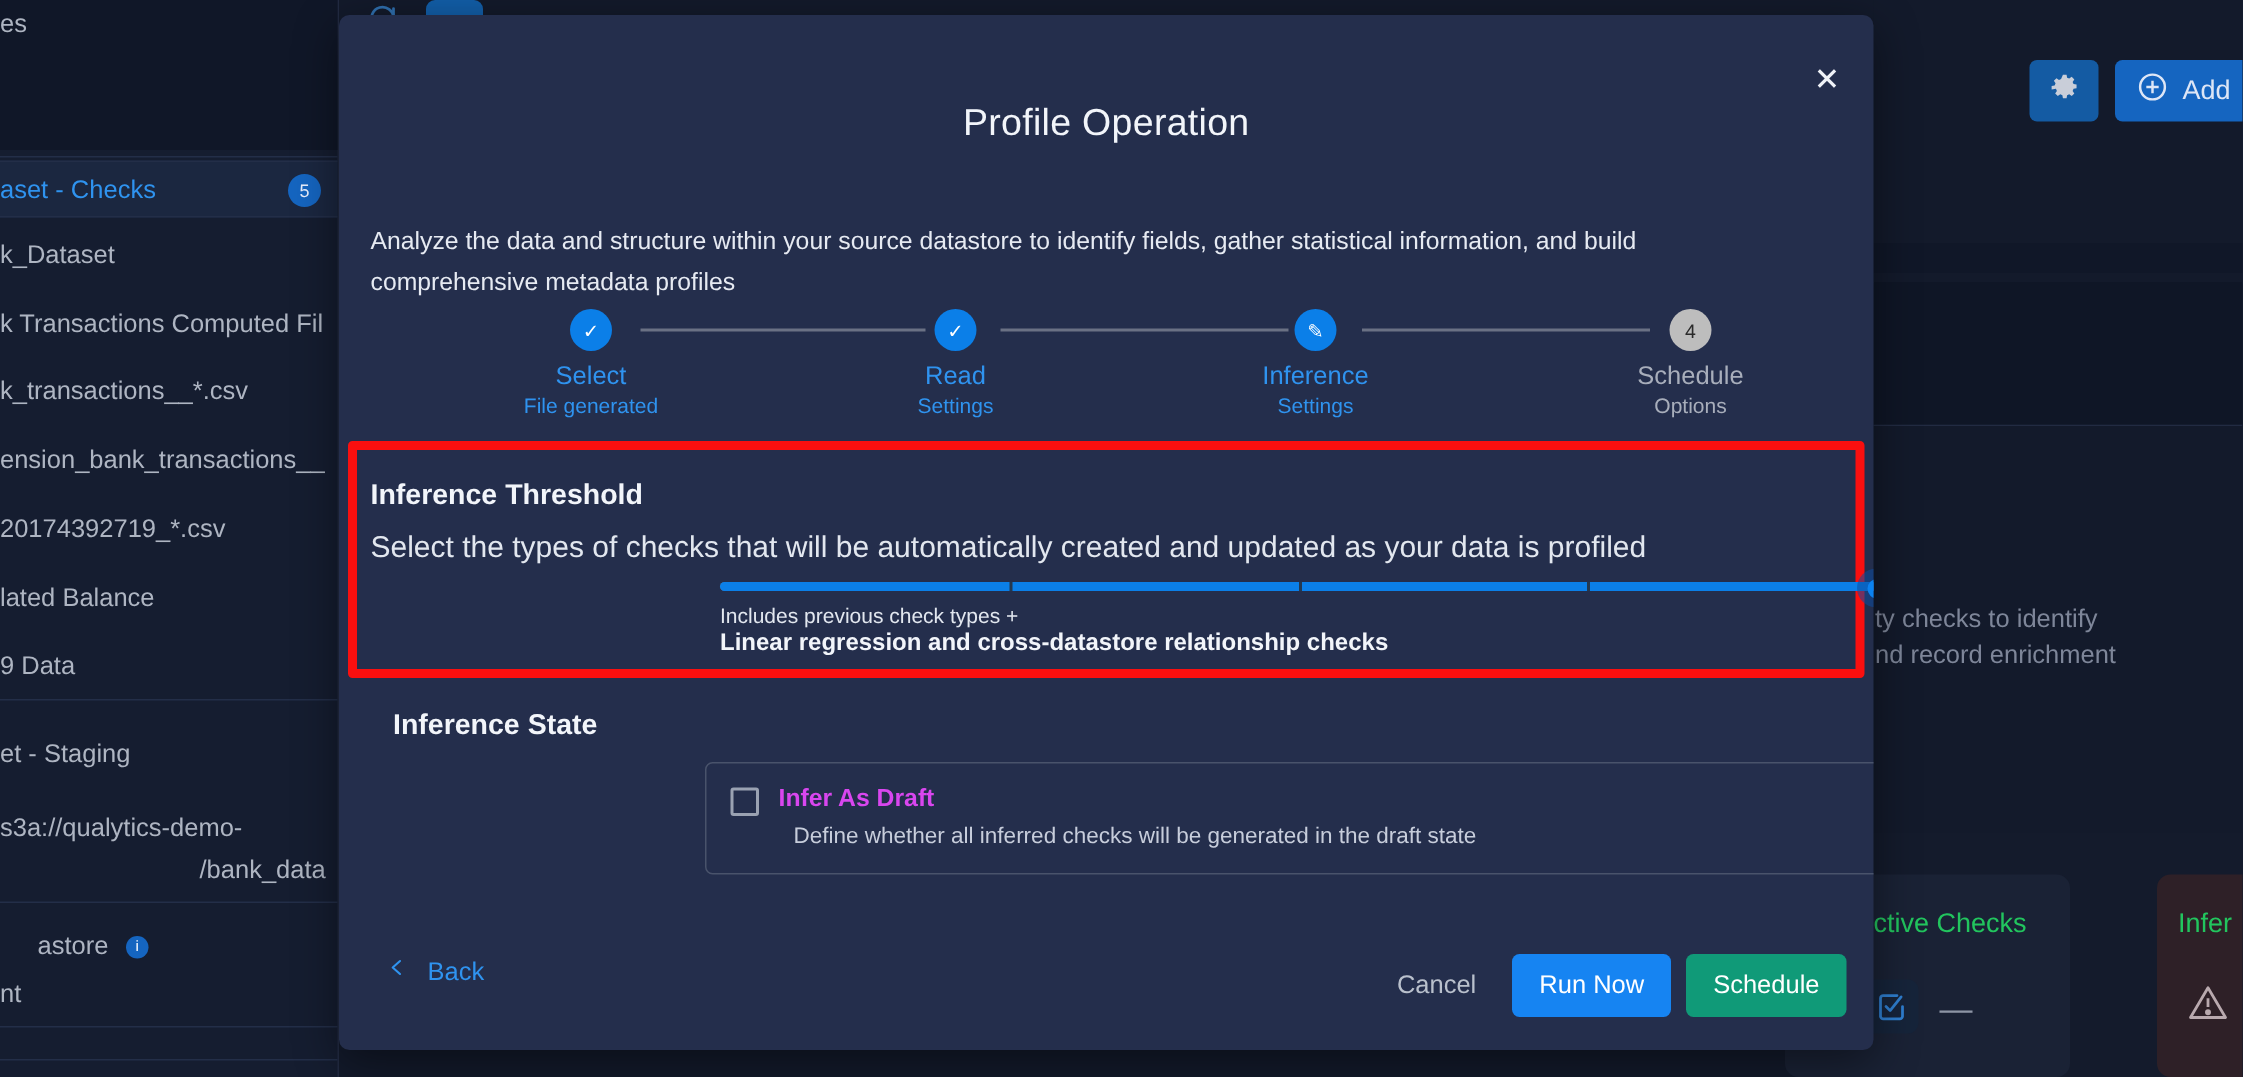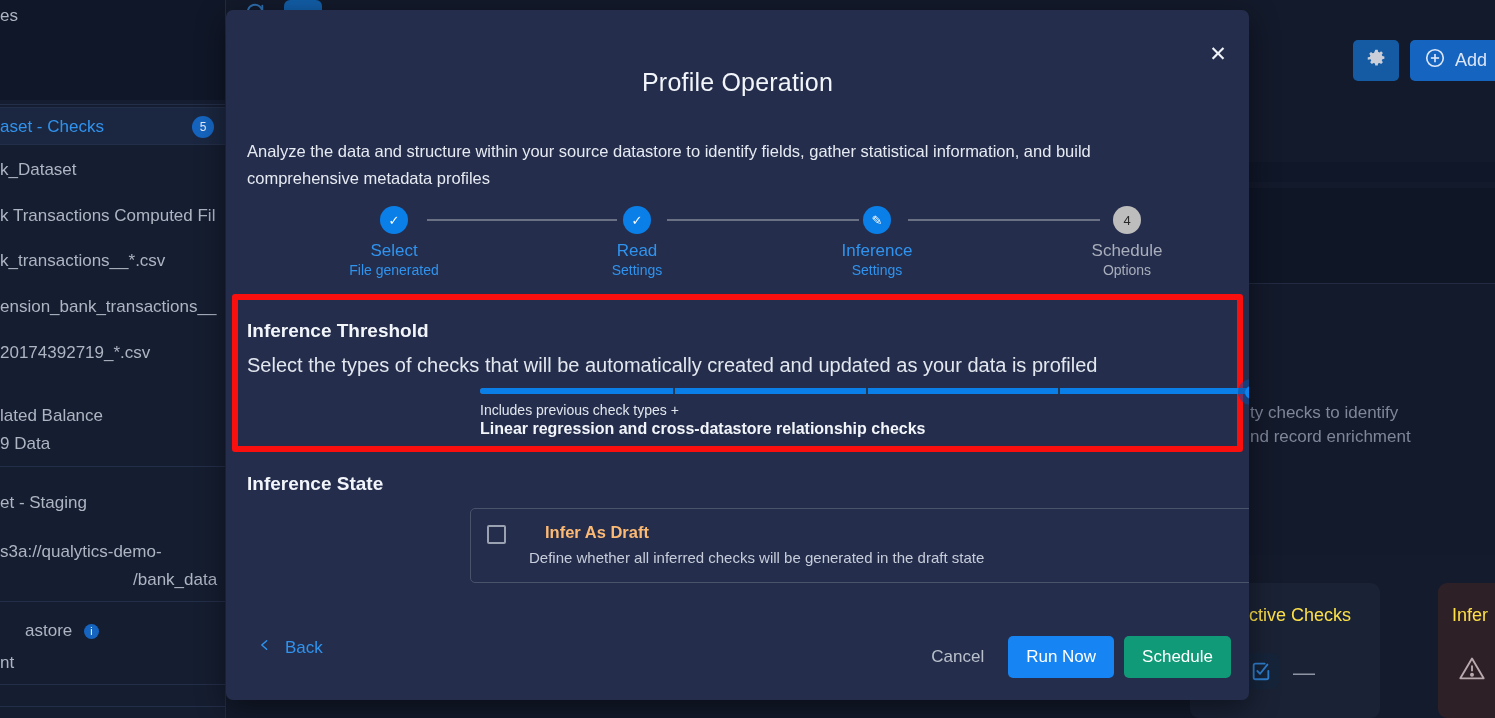--- a/index.html
+++ b/index.html
@@ -67,21 +67,21 @@
     position: absolute; height: 1px; background: #222b42;
   }
   .bg-band {
     position: absolute; background: #101728;
   }
   .bg-card {
     position: absolute; border-radius: 9px;
   }
   .bg-card.a { background: #1a2235; }
   .bg-card.b { background: #2e2027; }
-  .bg-card-title { position: absolute; color: #fde047; font-size: 18px; white-space: nowrap;}
+  .bg-card-title { position: absolute; color: #22c55e; font-size: 18px; white-space: nowrap;}
   .bg-chip {
     position: absolute; width: 36px; height: 36px; border-radius: 7px;
     background: #16243a; display:flex; align-items:center; justify-content:center;
   }
   .bg-dash { position: absolute; color: #8d95a5; font-size: 22px; }
 
   .topicons { position: absolute; left: 236px; top: 0; width: 110px; height: 26px; }
   .icon-refresh { position: absolute; left: 8px; top: 2px; }
   .btn-back-sq {
     position: absolute; left: 48px; top: 0px;
@@ -104,21 +104,21 @@
     display: flex; align-items: center; justify-content: center;
     color: #f0f3f8; font-size: 21px; line-height: 1; font-weight: 400;
     cursor: pointer;
   }
   .modal-title {
     position: absolute; top: 58px; left: 0; width: 100%;
     text-align: center; color: #f2f5fa;
     font-size: 25px; font-weight: 400; letter-spacing: .2px;
   }
   .modal-desc {
-    position: absolute; top: 128px; left: 21px; width: 945px;
+    position: absolute; top: 138px; left: 21px; width: 945px;
     color: #e6eaf2; font-size: 16.5px; line-height: 27px;
   }
 
   
   .stepper {
     position: absolute; top: 196px; left: 21px; width: 981px; height: 92px;
   }
   .step {
     position: absolute; top: 0; width: 150px; text-align: center;
   }
@@ -195,22 +195,22 @@
     width: 987px; height: 75px;
     border: 1px solid #49536b; border-radius: 5px;
   }
   .draft-checkbox {
     position: absolute; left: 16px; top: 16px;
     width: 19px; height: 19px;
     border: 2px solid #9aa2b2; border-radius: 2px;
     cursor: pointer;
   }
   .draft-title {
-    position: absolute; left: 74px; top: 14px;
-    color: #fdba74; font-size: 16.5px; font-weight: bold;
+    position: absolute; left: 48px; top: 14px;
+    color: #d946ef; font-size: 16.5px; font-weight: bold;
   }
   .draft-desc {
     position: absolute; left: 58px; top: 40px;
     color: #c7cddb; font-size: 15px;
   }
 
   
   .footer-back {
     position: absolute; left: 32px; top: 626px;
     display: flex; align-items: center; gap: 14px;
@@ -248,21 +248,21 @@
       <div class="bg-row sel" style="top:107px;">
         <span>aset - Checks</span>
         <span class="bg-badge-5">5</span>
       </div>
 
       <div class="bg-row dim" style="top:160px;">k_Dataset</div>
       <div class="bg-row dim" style="top:206px;">k Transactions Computed Fil</div>
       <div class="bg-row dim" style="top:251px;">k_transactions__*.csv</div>
       <div class="bg-row dim" style="top:297px;">ension_bank_transactions__</div>
       <div class="bg-row dim" style="top:343px;">20174392719_*.csv</div>
-      <div class="bg-row dim" style="top:389px;margin-top:17px;">lated Balance</div>
+      <div class="bg-row dim" style="top:389px;">lated Balance</div>
       <div class="bg-row dim" style="top:434px;">9 Data</div>
 
       <div class="bg-sep" style="top:466px;"></div>
       <div class="bg-row dim" style="top:493px;">et - Staging</div>
       <div class="bg-row dim" style="top:542px;">s3a://qualytics-demo-</div>
       <div class="bg-row dim" style="top:570px;padding-left:133px;">/bank_data</div>
 
       <div class="bg-sep" style="top:601px;"></div>
       <div class="bg-row dim" style="top:621px;padding-left:25px;">
         <span>astore</span>
@@ -388,21 +388,21 @@
       <div class="slider-tick" style="left:40%;"></div>
       <div class="slider-tick" style="left:60%;"></div>
 
       <div class="slider-thumb" style="left:calc(80% - 13px);">
           <i></i>
         </div>
     </div>
     <div class="slider-caption-1">Includes previous check types +</div>
     <div class="slider-caption-2">Linear regression and cross-datastore relationship checks</div>
 
-    <div class="section" style="top:463px;">
+    <div class="section" style="top:463px;margin-left:15px;">
       <div class="section-title">Inference State</div>
     </div>
 
     <div class="draft-card">
       <div class="draft-checkbox"></div>
       <div class="draft-title">Infer As Draft</div>
       <div class="draft-desc">Define whether all inferred checks will be generated in the draft state</div>
     </div>
 
     <div class="footer-back">

